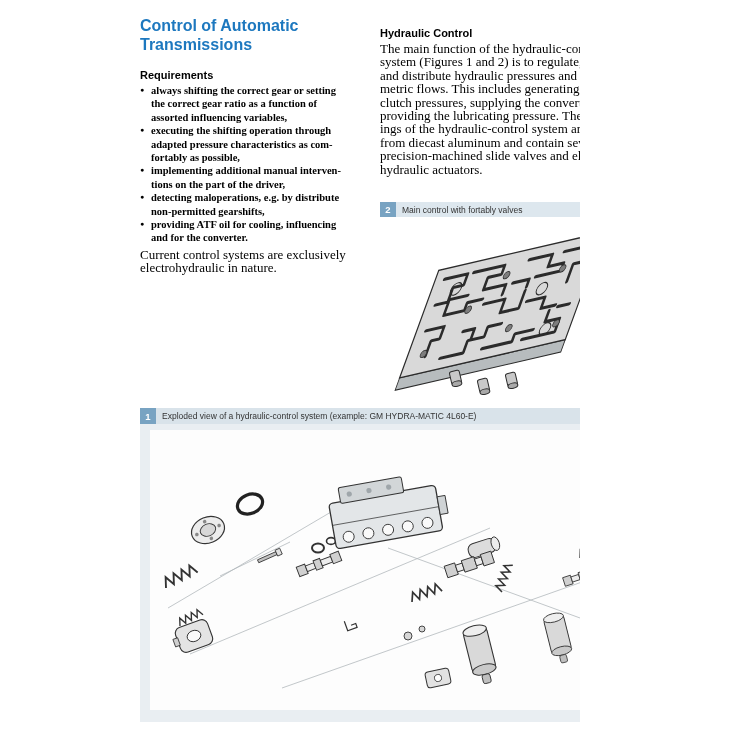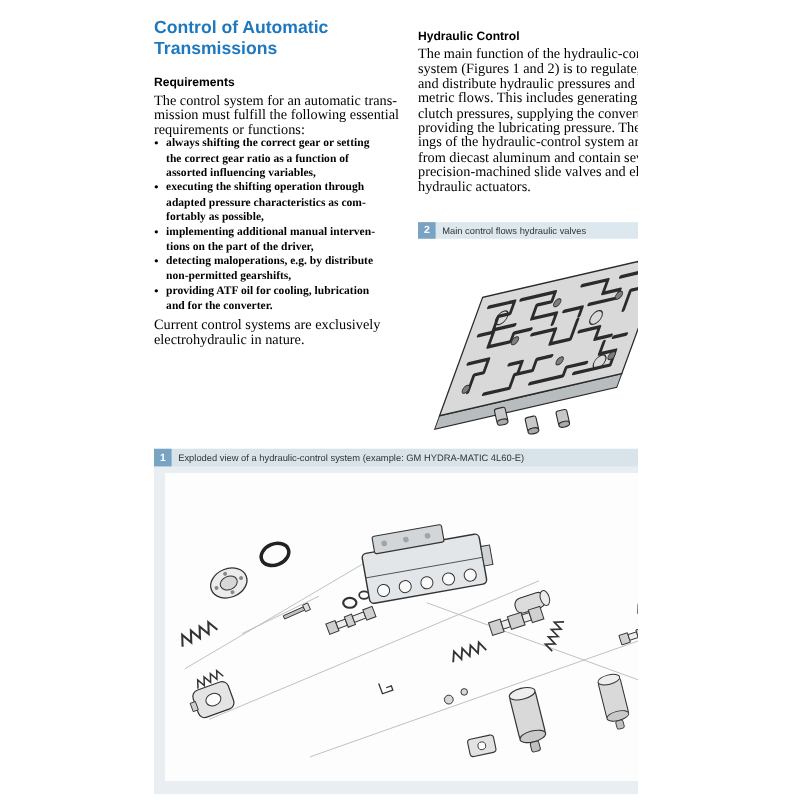--- a/index.html
+++ b/index.html
@@ -67,23 +67,20 @@
 </style>
 </head>
 <body>
 
 <div class="page">
 
   <div class="col-left">
     <h1 class="main-title">Control of Automatic
 Transmissions</h1>
     <h2 class="sub-head">Requirements</h2>
-    <p class="body-text">The control system for an automatic trans-
-mission must fulfill the following essential
-requirements or functions:</p>
     <ul class="req-list">
       <li>
         <span class="b">●</span>
         <span class="bt">always shifting the correct gear or setting
 the correct gear ratio as a function of
 assorted influencing variables,</span>
       </li>
       <li>
         <span class="b">●</span>
         <span class="bt">executing the shifting operation through
@@ -95,21 +92,21 @@
         <span class="bt">implementing additional manual interven-
 tions on the part of the driver,</span>
       </li>
       <li>
         <span class="b">●</span>
         <span class="bt">detecting maloperations, e.g. by distribute
 non-permitted gearshifts,</span>
       </li>
       <li>
         <span class="b">●</span>
-        <span class="bt">providing ATF oil for cooling, lubrication
+        <span class="bt">providing ATF oil for cooling, influencing
 and for the converter.</span>
       </li>
     </ul>
     <p class="body-text closing">Current control systems are exclusively
 electrohydraulic in nature.</p>
   </div>
 
   <div class="col-right">
     <h2 class="sub-head first-right">Hydraulic Control</h2>
     <p class="body-text">The main function of the hydraulic-control
@@ -118,21 +115,21 @@
 metric flows. This includes generating the
 clutch pressures, supplying the converter, and
 providing the lubricating pressure. The hous-
 ings of the hydraulic-control system are made
 from diecast aluminum and contain several
 precision-machined slide valves and electro-
 hydraulic actuators.</p>
 
     <div class="figcap figcap2">
       <span class="fignum">2</span>
-      <span class="figtext">Main control flows hydraulic valves</span>
+      <span class="figtext">Main control with fortably valves</span>
     </div>
 
     <div class="fig2-art">
       <svg viewBox="0 0 244 185" width="244" height="185">
         <g transform="translate(122,82) rotate(-13)">
           <g transform="skewX(-33)">
             <rect x="-85" y="48" width="170" height="11" fill="#b7bcbe" stroke="#2b2b2b" stroke-width="1"></rect>
             <rect x="-85" y="-48" width="170" height="96" fill="#d9d9d9" stroke="#2b2b2b" stroke-width="1.4"></rect>
             <g fill="none" stroke="#2b2b2b" stroke-width="3" stroke-linecap="round" stroke-linejoin="round">
               <path d="M-75 -38 h24 v10 h-11 v11 h20"></path>

